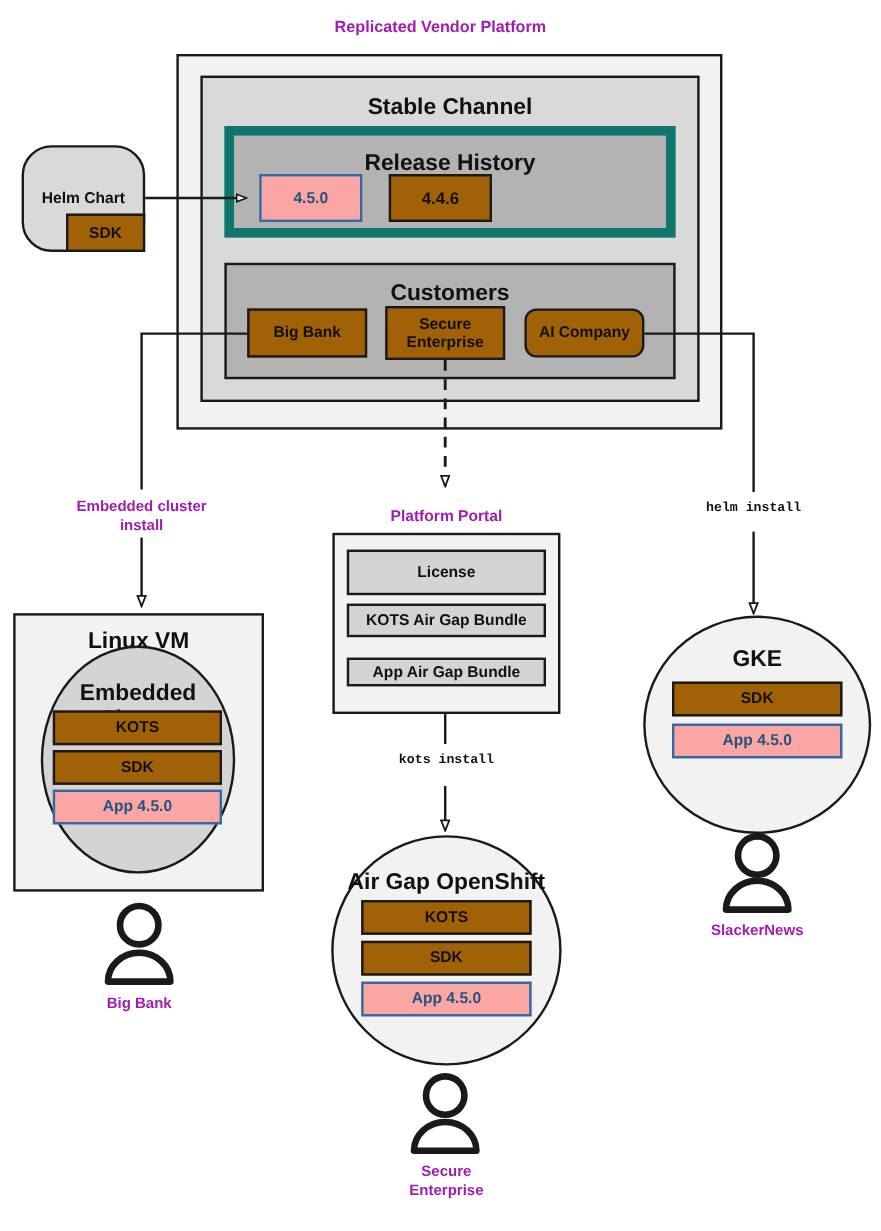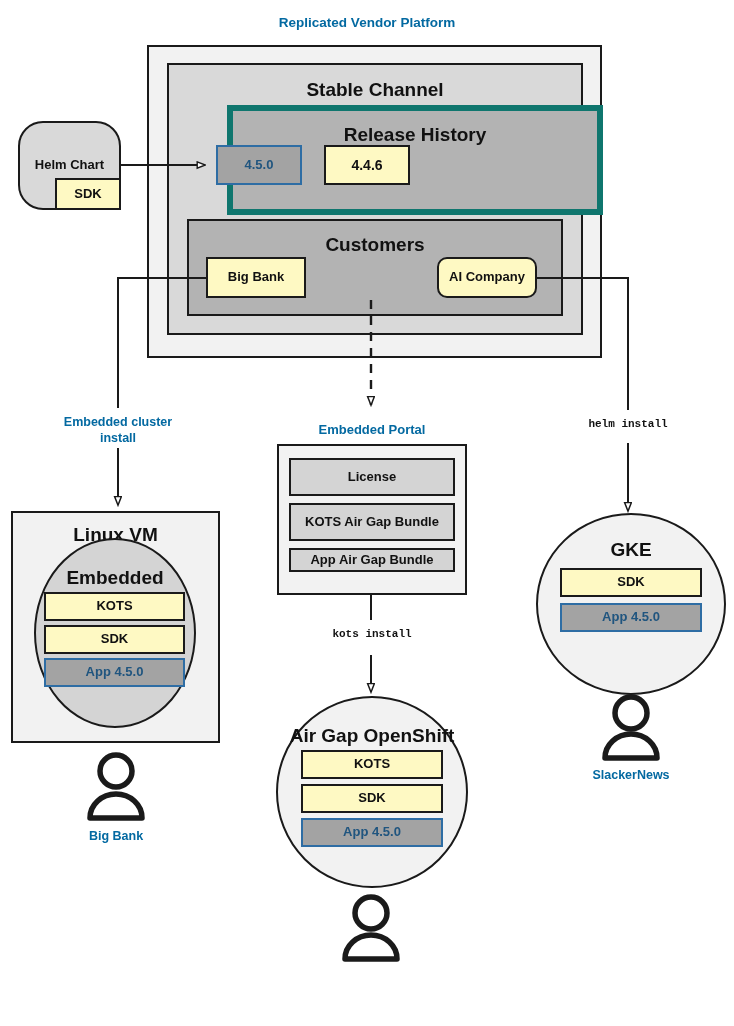--- a/index.html
+++ b/index.html
@@ -28,44 +28,44 @@
     justify-content: center;
     text-align: center;
     font-weight: bold;
     font-size: 13px;
     color: #111111;
     line-height: 1.15;
   }
   .lvl1 { background: #F2F2F2; }
   .lvl2 { background: #D9D9D9; }
   .lvl3 { background: #B3B3B3; }
-  .white { background: #fef9c3; }
+  .white { background: #a16207; }
   .grayfill { background: #D4D4D4; }
   .blue {
-    background: #a3a3a3;
+    background: #fca5a5;
     border-color: #2E6DA4;
     color: #20557F;
   }
 
   .container-label {
     position: absolute;
     left: 0;
     right: 0;
     text-align: center;
     font-weight: bold;
     font-size: 19px;
     color: #111111;
   }
 
   .plain-label {
     position: absolute;
     text-align: center;
     font-weight: bold;
     font-size: 12.5px;
-    color: #0369a1;
+    color: #a21caf;
     line-height: 1.25;
   }
   .mono-label {
     position: absolute;
     text-align: center;
     font-family: "Liberation Mono", "DejaVu Sans Mono", monospace;
     font-weight: bold;
     font-size: 11px;
     color: #111111;
     letter-spacing: 0px;
@@ -98,55 +98,58 @@
   <div class="abs white box" style="left:55px; top:178px; width:66px; height:32px;">
     <span>SDK</span>
   </div>
 
   <div class="abs lvl1" style="left:147px; top:45px; width:455px; height:313px; border:2px solid #1a1a1a;"></div>
 
   <div class="abs lvl2" style="left:167px; top:63px; width:416px; height:272px; border:2px solid #1a1a1a;">
     <div class="container-label" style="top:14px;">Stable Channel</div>
   </div>
 
-  <div class="abs lvl3" style="left:187px; top:105px; width:376px; height:110px; border:6px solid #0f766e;margin-left:40px;">
+  <div class="abs lvl3" style="left:187px; top:105px; width:376px; height:93px; border:8px solid #0f766e;">
     <div class="container-label" style="top:13px;">Release History</div>
   </div>
   <div class="abs blue box" style="left:216px; top:145px; width:86px; height:40px; font-size:13px;">
     <span>4.5.0</span>
   </div>
   <div class="abs white box" style="left:324px; top:145px; width:86px; height:40px; font-size:14px;">
     <span>4.4.6</span>
   </div>
 
   <div class="abs lvl3" style="left:187px; top:219px; width:376px; height:97px; border:2px solid #1a1a1a;">
     <div class="container-label" style="top:13px;">Customers</div>
   </div>
   <div class="abs white box" style="left:206px; top:257px; width:100px; height:41px;">
     <span>Big Bank</span>
+  </div>
+  <div class="abs white box" style="left:321px; top:255px; width:100px; height:45px;">
+    <span>Secure Enterprise</span>
   </div>
   <div class="abs white box" style="left:437px; top:257px; width:100px; height:41px;border-radius:10px;">
     <span>AI Company</span>
   </div>
 
   <div class="plain-label" style="left:38px; top:415px; width:160px;">
     <span>Embedded cluster</span><br>
     <span>install</span>
   </div>
 
   <div class="mono-label" style="left:548px; top:418px; width:160px;">helm install</div>
 
   <div class="mono-label" style="left:292px; top:628px; width:160px;">kots install</div>
 
-  <div class="plain-label" style="left:292px; top:422px; width:160px; font-size:13px;">Embedded Portal</div>
+  <div class="plain-label" style="left:292px; top:422px; width:160px; font-size:13px;">Platform Portal</div>
   <div class="abs lvl1" style="left:277px; top:444px; width:190px; height:151px; border:2px solid #1a1a1a;"></div>
   <div class="abs grayfill box" style="left:289px; top:458px; width:166px; height:38px;">
     <span>License</span>
   </div>
-  <div class="abs grayfill box" style="left:289px; top:503px; width:166px; height:38px;">
+  <div class="abs grayfill box" style="left:289px; top:503px; width:166px; height:28px;">
     <span>KOTS Air Gap Bundle</span>
   </div>
   <div class="abs grayfill box" style="left:289px; top:548px; width:166px; height:24px;">
     <span>App Air Gap Bundle</span>
   </div>
 
   <div class="abs lvl1" style="left:11px; top:511px; width:209px; height:232px; border:2px solid #1a1a1a;">
     <div class="container-label" style="top:11px;">Linux VM</div>
   </div>
   <div class="abs ellipse dark" style="left:34px; top:538px; width:162px; height:190px;">
@@ -167,20 +170,24 @@
   </div>
   <div class="container-label" style="left:276px; top:725px; width:192px;">Air Gap OpenShift</div>
   <div class="abs white box" style="left:301px; top:750px; width:142px; height:29px;">
     <span>KOTS</span>
   </div>
   <div class="abs white box" style="left:301px; top:784px; width:142px; height:29px;">
     <span>SDK</span>
   </div>
   <div class="abs blue box" style="left:301px; top:818px; width:142px; height:29px;">
     <span>App 4.5.0</span>
+  </div>
+  <div class="plain-label" style="left:312px; top:969px; width:120px;">
+    <span>Secure</span><br>
+    <span>Enterprise</span>
   </div>
 
   <div class="abs ellipse" style="left:536px; top:513px; width:190px; height:182px;">
   </div>
   <div class="container-label" style="left:536px; top:539px; width:190px;">GKE</div>
   <div class="abs white box" style="left:560px; top:568px; width:142px; height:29px;">
     <span>SDK</span>
   </div>
   <div class="abs blue box" style="left:560px; top:603px; width:142px; height:29px;">
     <span>App 4.5.0</span>

